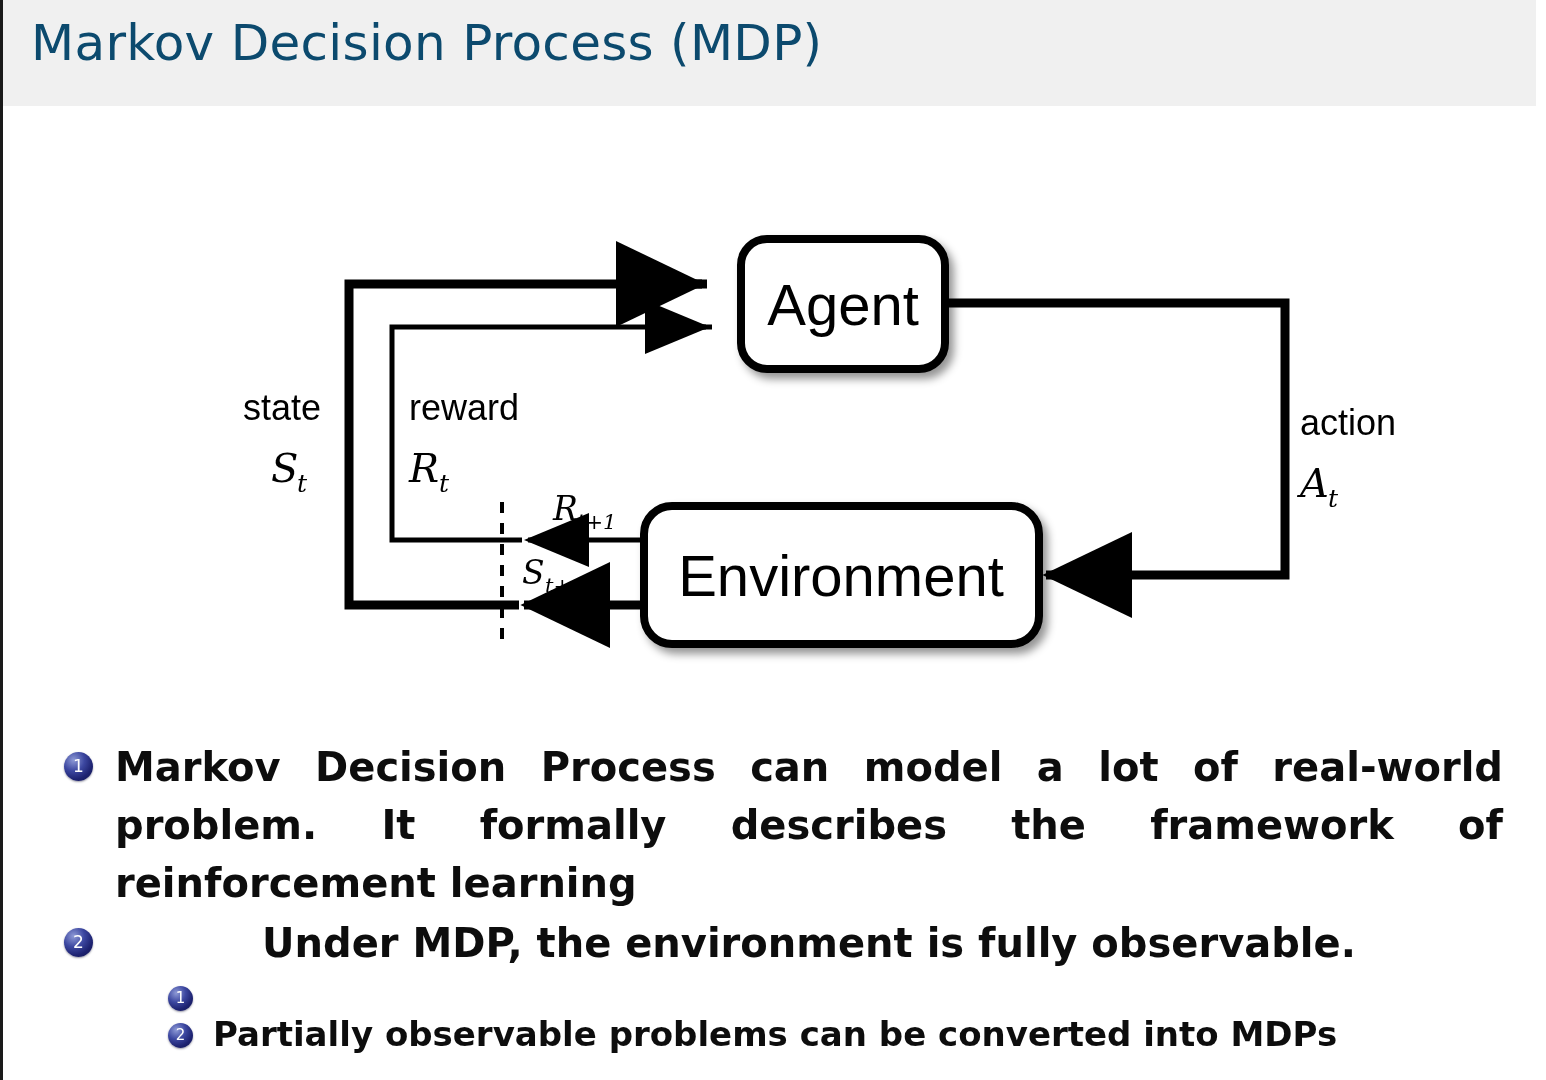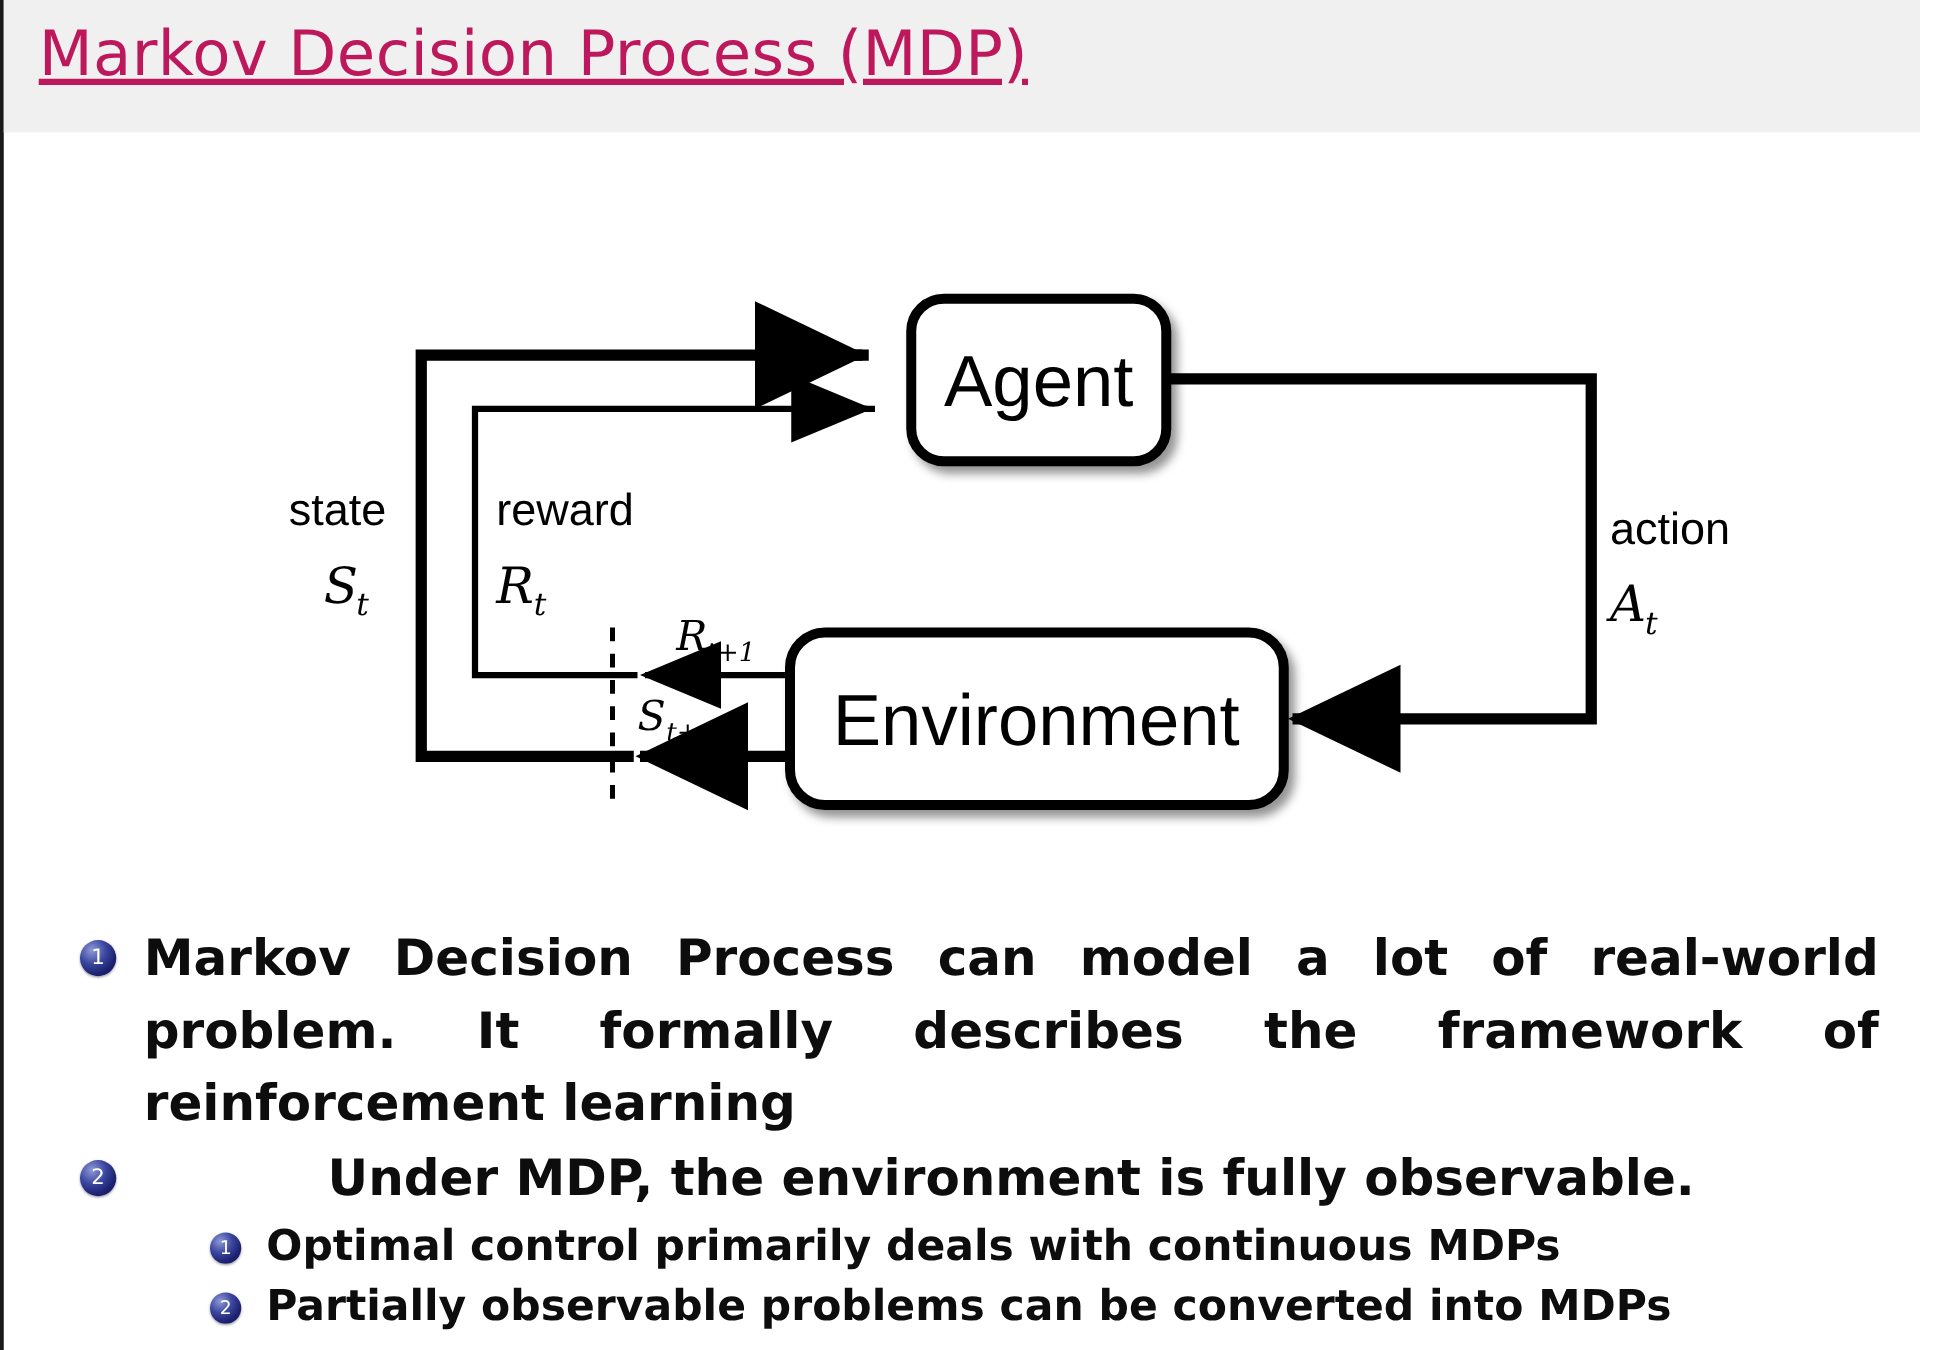--- a/index.html
+++ b/index.html
@@ -41,29 +41,28 @@
     background: #f0f0f0;
   }
   #page-title {
     position: absolute;
     left: 28px;
     top: 14px;
     font-family: "DejaVu Sans", sans-serif;
     font-size: 50px;
     font-weight: 400;
     letter-spacing: 0.3px;
-    color: #be185d;
+    color: #0c4a6e;
     white-space: nowrap;
-    text-decoration: underline;
   }
 
   
   #diagram {
     position: absolute;
-    left: 0;
+    left: 12px;
     top: 120px;
     width: 1306px;
     height: 580px;
   }
   #diagram svg { display: block; }
 
   .dg-box-label {
     font-family: "Liberation Sans", sans-serif;
     font-size: 58px;
     fill: #000000;
@@ -244,21 +243,20 @@
       <div class="bullet-text text-1">Markov Decision Process can model a lot of real-world problem. It formally describes the framework of reinforcement learning</div>
     </div>
 
     <div class="bullet-row lvl1">
       <div class="marker marker-1">2</div>
       <div class="bullet-text text-1 nojust">Under MDP, the environment is fully observable.</div>
     </div>
 
     <div class="bullet-row lvl2">
       <div class="marker marker-2">1</div>
-      <div class="bullet-text text-2">Optimal control primarily deals with continuous MDPs</div>
     </div>
 
     <div class="bullet-row lvl2">
       <div class="marker marker-2">2</div>
       <div class="bullet-text text-2">Partially observable problems can be converted into MDPs</div>
     </div>
 
   </div>
 
 </div>

